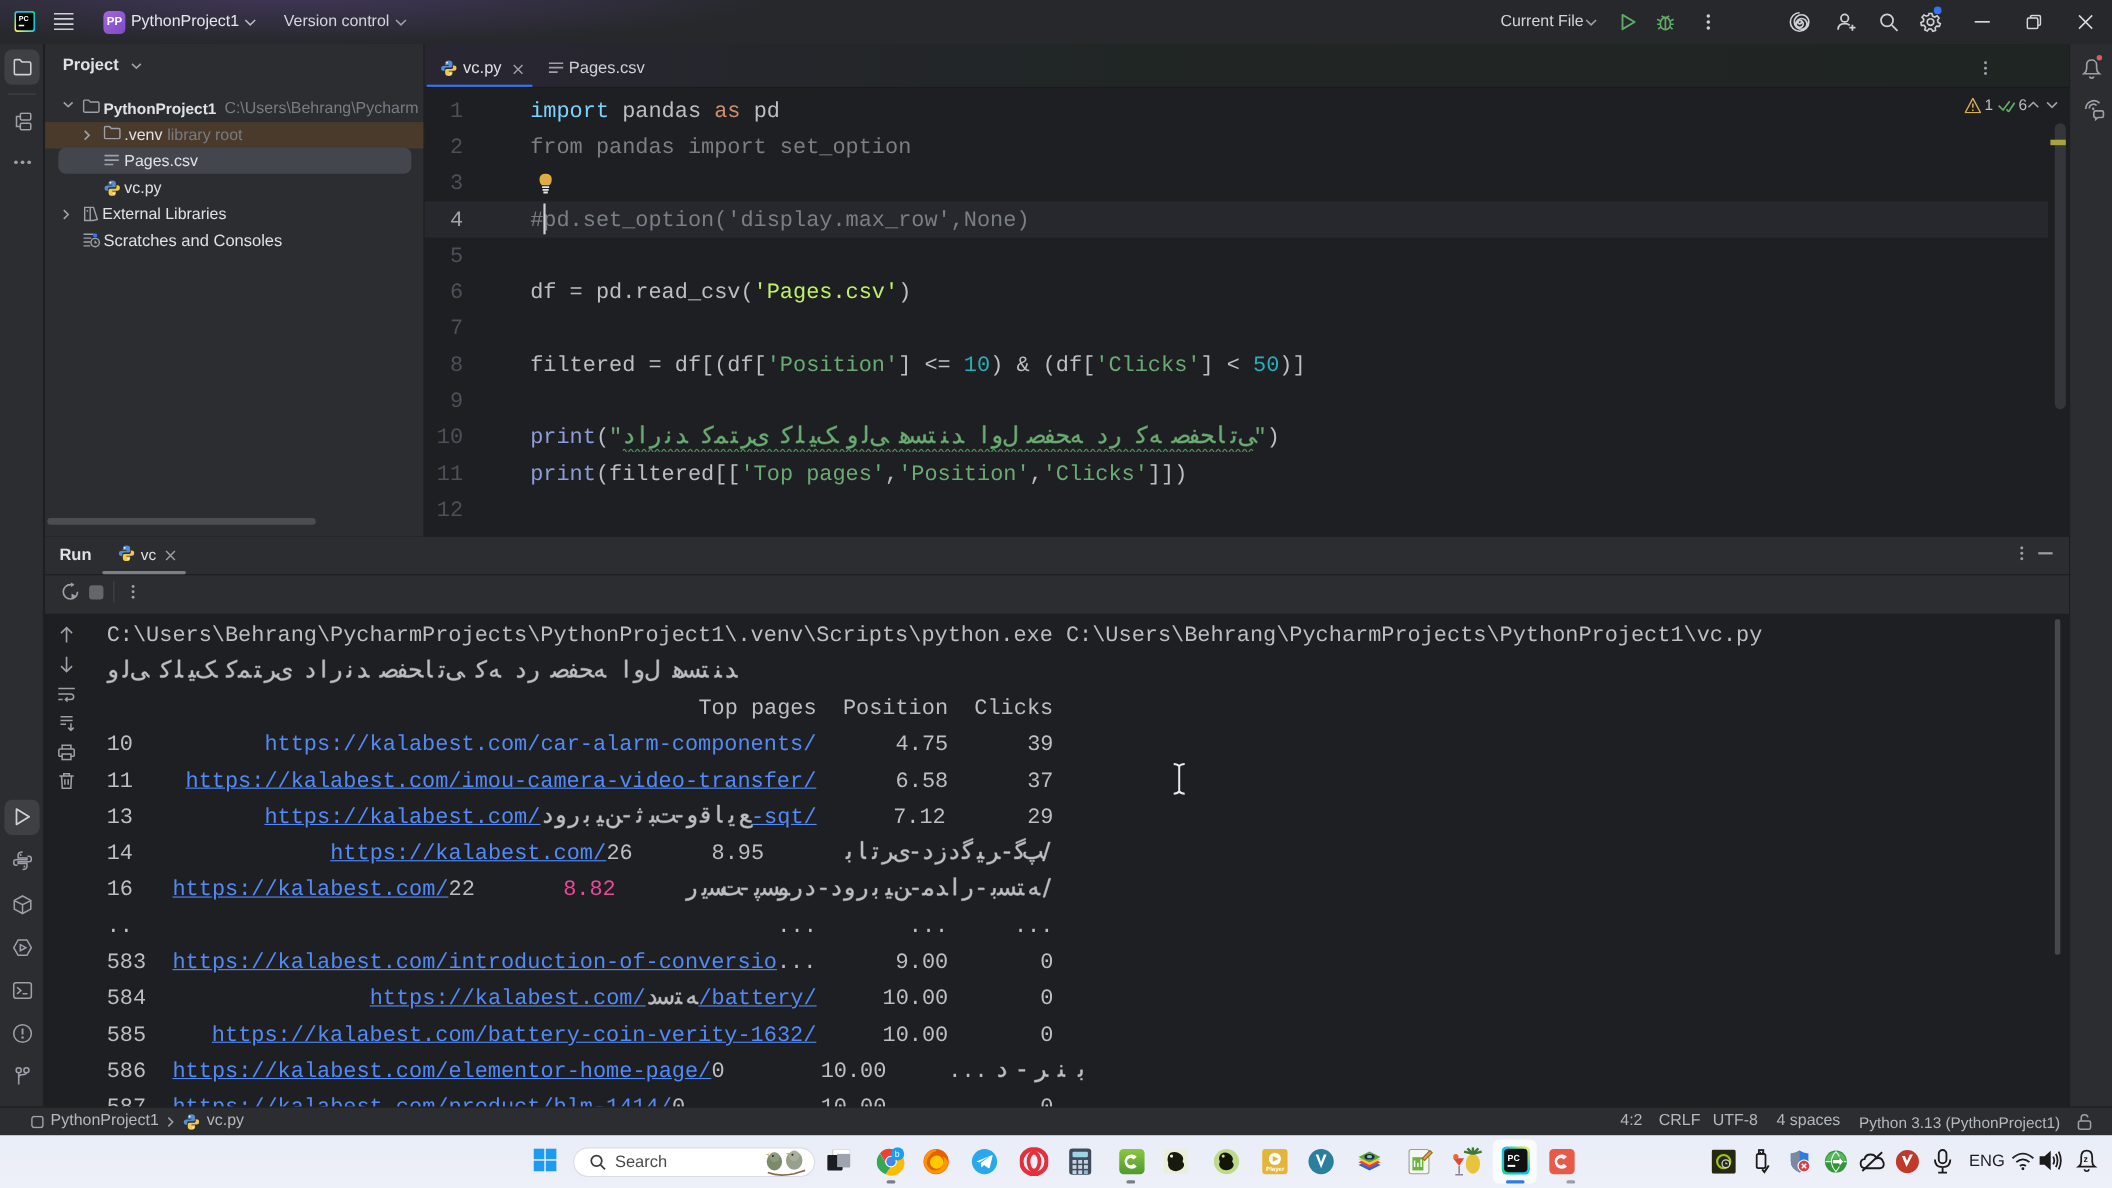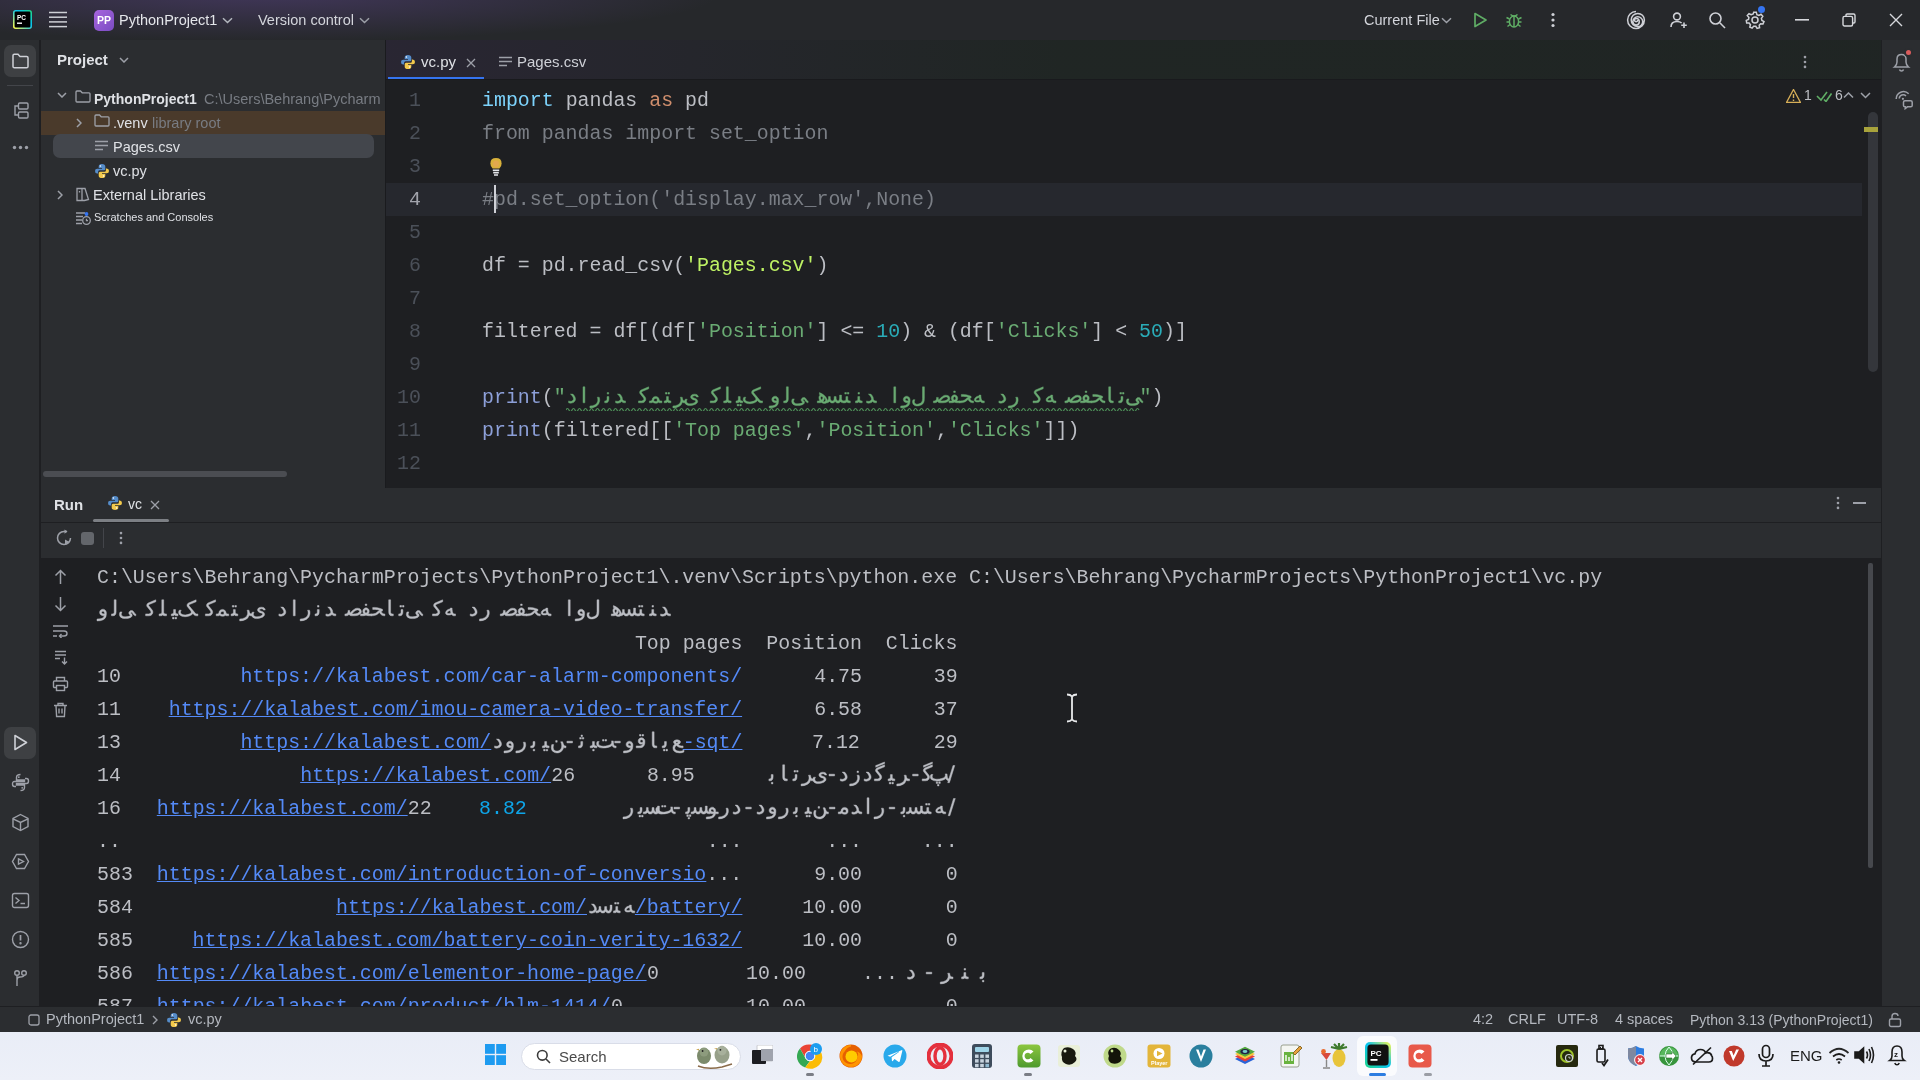--- a/index.html
+++ b/index.html
@@ -194,21 +194,21 @@
       <path d="M2 13.5 L2 1.5 L7 1.5 L7 13.5 Z M7 13.5 L7 1.5 L10 1.5 L13.5 12.5 L9.5 13.5 Z M4.5 4 L4.5 5.5"></path>
     </svg>
  <div class="abs" style="left:52px;top:147px;font-size:14.5px;color:#DFE1E5">External Libraries</div>
 
  <svg class="abs" style="left:34px;top:171px" width="16" height="15" viewBox="0 0 16 15" fill="none" stroke="#9DA0A8" stroke-width="1.3">
       <path d="M1 2 L10 2 M1 5.5 L8 5.5 M1 9 L7 9 M1 12.5 L7 12.5"></path>
       <circle cx="11.5" cy="9.5" r="3.8"></circle>
       <path d="M11.5 7.8 L11.5 9.7 L13 9.7"></path>
       <circle cx="11.5" cy="3" r="1.9" fill="#3574F0" stroke="none"></circle>
     </svg>
- <div class="abs" style="left:53px;top:171px;font-size:11px;color:#DFE1E5">Scratches and Consoles</div>
+ <div class="abs" style="left:53px;top:171px;font-size:15px;color:#DFE1E5">Scratches and Consoles</div>
 
  <div class="abs" style="left:2px;top:431px;width:244px;height:6px;border-radius:3px;background:#4B4D52"></div>
 </div>
 <div class="abs" style="left:385px;top:40px;width:1px;height:448px;background:#1A1B1E"></div>
 
 <div class="abs" style="left:386px;top:40px;width:1495px;height:448px;background:#1E1F22">
 
  <div class="abs" style="left:0;top:0;width:1495px;height:40px;background:linear-gradient(90deg,rgba(92,70,126,.18),rgba(42,72,46,.17) 45%,rgba(42,72,46,.15))"></div>
  <svg class="abs" style="left:14px;top:14px" width="16" height="16" viewBox="0 0 16 16">
 <path d="M7.9 1 Q4.7 1 4.7 3.6 L4.7 5 L8 5 L8 5.7 L3.2 5.7 Q1 5.7 1 8 Q1 10.5 3.2 10.5 L4.1 10.5 L4.1 8.8 Q4.1 7.3 5.6 7.3 L10 7.3 Q11.3 7.3 11.3 5.8 L11.3 3.6 Q11.3 1 7.9 1 Z" fill="#558CC9"></path>
@@ -522,21 +522,21 @@
         <path transform="translate(145.6,0)" d="M1.0 -6.6 L6.6 -6.6 L6.6 -4.9 L1.0 -4.9 L1.0 -6.6 Z"></path>
         <path transform="translate(156.4,0)" d="M3.2 0.0 L-0.2 0.0 L-0.2 -1.9 L3.0 -1.9 Q4.5 -1.9 5.0 -3.0 Q5.1 -3.3 5.1 -3.7 Q5.1 -4.4 4.6 -5.1 L1.4 -9.0 Q0.9 -9.6 0.9 -10.4 Q0.9 -10.8 1.0 -11.1 Q1.3 -12.3 2.4 -12.8 L10.0 -16.0 L10.0 -14.0 L3.9 -11.5 Q3.2 -11.2 3.0 -10.8 Q2.9 -10.7 2.9 -10.4 Q2.9 -10.1 3.2 -9.7 L6.0 -6.3 Q7.1 -5.0 7.1 -3.8 Q7.1 -2.6 6.4 -1.6 Q5.5 0.0 3.2 0.0 Z M10.0 -17.3 Q10.0 -17.3 1.1 -13.6 Q1.1 -13.6 1.1 -15.2 Q1.1 -15.2 10.0 -18.8 Q10.0 -18.8 10.0 -17.3 Z"></path>
         <path transform="translate(163.0,0)" d="M8.5 3.6 L10.0 3.6 L10.0 5.1 L8.5 5.1 L8.5 3.6 Z M9.7 1.0 L11.3 1.0 L11.3 2.6 L9.7 2.6 L9.7 1.0 Z M7.2 1.0 L8.7 1.0 L8.7 2.6 L7.2 2.6 L7.2 1.0 Z M18.2 -5.2 Q18.2 -3.0 18.9 -2.4 Q19.6 -1.9 20.2 -1.9 L20.8 -1.9 L20.8 0.0 L19.8 0.0 Q18.6 0.0 17.9 -0.7 Q17.0 -1.6 16.8 -2.3 Q15.2 -0.9 12.8 -0.4 Q10.2 0.2 8.0 0.2 Q6.0 0.2 4.7 -0.2 Q1.3 -1.2 1.3 -3.9 Q1.3 -5.3 2.0 -6.3 L3.9 -6.3 Q3.2 -5.3 3.2 -3.9 Q3.2 -2.6 5.3 -2.0 Q6.3 -1.6 7.9 -1.6 Q10.6 -1.6 12.5 -2.2 Q14.6 -2.8 15.8 -3.9 Q16.4 -4.4 16.4 -5.7 Q16.4 -6.3 16.1 -6.9 L18.0 -6.9 Q18.2 -6.1 18.2 -5.2 Z"></path>
         <path transform="translate(181.7,0)" d="M5.3 -15.3 L7.1 -15.3 L1.7 1.9 L0.0 1.9 L5.3 -15.3 Z"></path>
       </g>
     </g>
   </svg>
 <div class="cl" style="left:97.0px;top:792px;color:#BCBEC4">16</div>
 <div class="cl" style="left:156.8px;top:792px;color:#BCBEC4"><span style="color:#548AF7;text-decoration:underline">https://kalabest.com/</span></div>
 <div class="cl" style="left:407.8px;top:792px;color:#BCBEC4">22</div>
-<div class="cl" style="left:479px;top:792px;color:#0ea5e9">8.82</div>
+<div class="cl" style="left:512px;top:792px;color:#ec4899">8.82</div>
 <svg style="position:absolute;left:623.0px;top:792.0px;overflow:visible" width="335" height="33">
     <g transform="translate(0,21.8)">
       <g fill="#BCBEC4" stroke="#BCBEC4" stroke-width="0.45">
         <path transform="translate(0.9,0)" d="M6.9 -1.6 Q7.0 -2.2 7.0 -3.0 Q7.0 -4.2 6.5 -5.6 L8.4 -5.6 Q8.9 -4.4 8.9 -3.1 Q8.9 -2.2 8.8 -1.6 Q8.3 2.0 5.3 3.6 Q2.4 5.1 -0.9 5.1 L-0.9 3.2 Q2.2 3.2 4.3 1.9 Q6.6 0.5 6.9 -1.6 Z"></path>
         <path transform="translate(15.0,0)" d="M3.1 -0.9 Q2.3 0.0 0.7 0.0 L-0.2 0.0 L-0.2 -1.9 L0.2 -1.9 Q1.2 -1.9 1.6 -2.3 Q2.1 -2.8 2.1 -3.9 L2.1 -6.2 L4.0 -6.2 L4.0 -3.9 Q4.0 -2.0 3.1 -0.9 Z M3.6 1.5 L5.1 1.5 L5.1 3.1 L3.6 3.1 L3.6 1.5 Z M1.0 1.5 L2.6 1.5 L2.6 3.1 L1.0 3.1 L1.0 1.5 Z"></path>
         <path transform="translate(20.5,0)" d="M13.1 0.2 Q12.7 0.3 12.4 0.3 Q11.7 0.3 11.1 0.0 Q9.7 -0.6 9.6 -1.9 Q9.1 -0.3 8.1 0.0 Q7.4 0.2 6.7 0.2 Q5.7 0.2 5.0 -0.3 Q4.4 -0.7 3.9 -1.4 Q3.5 -0.8 2.9 -0.5 Q2.1 0.0 1.1 0.0 L-0.2 0.0 L-0.2 -1.9 L0.6 -1.9 Q1.6 -1.9 2.0 -2.3 Q2.9 -3.2 2.9 -4.2 L2.9 -6.2 L4.7 -6.2 L4.7 -4.6 Q4.7 -3.9 5.2 -2.9 Q5.6 -1.9 6.7 -1.9 Q7.8 -1.9 8.3 -3.1 Q8.6 -4.2 8.6 -6.2 L10.5 -6.2 Q10.5 -4.1 10.7 -3.5 Q11.4 -1.8 12.5 -1.8 Q14.0 -1.8 14.0 -4.7 L14.0 -7.7 L15.9 -7.7 L15.9 -4.2 Q15.9 -3.2 16.7 -2.3 Q17.2 -1.9 18.2 -1.9 L18.9 -1.9 L18.9 0.0 L17.6 0.0 Q16.1 0.0 14.9 -1.0 Q14.2 -0.1 13.1 0.2 Z"></path>
         <path transform="translate(31.5,0)" d="M18.2 -5.2 Q18.2 -3.0 18.9 -2.4 Q19.6 -1.9 20.2 -1.9 L20.8 -1.9 L20.8 0.0 L19.8 0.0 Q18.6 0.0 17.9 -0.7 Q17.0 -1.6 16.8 -2.3 Q15.2 -0.9 12.8 -0.4 Q10.2 0.2 8.0 0.2 Q6.0 0.2 4.7 -0.2 Q1.3 -1.2 1.3 -3.9 Q1.3 -5.3 2.0 -6.3 L3.9 -6.3 Q3.2 -5.3 3.2 -3.9 Q3.2 -2.6 5.3 -2.0 Q6.3 -1.6 7.9 -1.6 Q10.6 -1.6 12.5 -2.2 Q14.6 -2.8 15.8 -3.9 Q16.4 -4.4 16.4 -5.7 Q16.4 -6.3 16.1 -6.9 L18.0 -6.9 Q18.2 -6.1 18.2 -5.2 Z M9.7 -8.2 L11.3 -8.2 L11.3 -6.7 L9.7 -6.7 L9.7 -8.2 Z M7.2 -8.2 L8.7 -8.2 L8.7 -6.7 L7.2 -6.7 L7.2 -8.2 Z"></path>
         <path transform="translate(50.0,0)" d="M1.0 -6.6 L6.6 -6.6 L6.6 -4.9 L1.0 -4.9 L1.0 -6.6 Z"></path>
         <path transform="translate(62.8,0)" d="M3.1 -0.9 Q2.3 0.0 0.7 0.0 L-0.2 0.0 L-0.2 -1.9 L0.2 -1.9 Q1.2 -1.9 1.6 -2.3 Q2.1 -2.8 2.1 -3.9 L2.1 -6.2 L4.0 -6.2 L4.0 -3.9 Q4.0 -2.0 3.1 -0.9 Z M2.3 3.6 L3.8 3.6 L3.8 5.1 L2.3 5.1 L2.3 3.6 Z M3.6 1.0 L5.1 1.0 L5.1 2.6 L3.6 2.6 L3.6 1.0 Z M1.0 1.0 L2.6 1.0 L2.6 2.6 L1.0 2.6 L1.0 1.0 Z"></path>
         <path transform="translate(68.3,0)" d="M13.1 0.2 Q12.7 0.3 12.4 0.3 Q11.7 0.3 11.1 0.0 Q9.7 -0.6 9.6 -1.9 Q9.1 -0.3 8.1 0.0 Q7.4 0.2 6.7 0.2 Q5.7 0.2 5.0 -0.3 Q4.4 -0.7 3.9 -1.4 Q3.5 -0.8 2.9 -0.5 Q2.1 0.0 1.1 0.0 L-0.2 0.0 L-0.2 -1.9 L0.6 -1.9 Q1.6 -1.9 2.0 -2.3 Q2.9 -3.2 2.9 -4.2 L2.9 -6.2 L4.7 -6.2 L4.7 -4.6 Q4.7 -3.9 5.2 -2.9 Q5.6 -1.9 6.7 -1.9 Q7.8 -1.9 8.3 -3.1 Q8.6 -4.2 8.6 -6.2 L10.5 -6.2 Q10.5 -4.1 10.7 -3.5 Q11.4 -1.8 12.5 -1.8 Q14.0 -1.8 14.0 -4.7 L14.0 -7.7 L15.9 -7.7 L15.9 -4.2 Q15.9 -3.2 16.7 -2.3 Q17.2 -1.9 18.2 -1.9 L18.9 -1.9 L18.9 0.0 L17.6 0.0 Q16.1 0.0 14.9 -1.0 Q14.2 -0.1 13.1 0.2 Z"></path>

